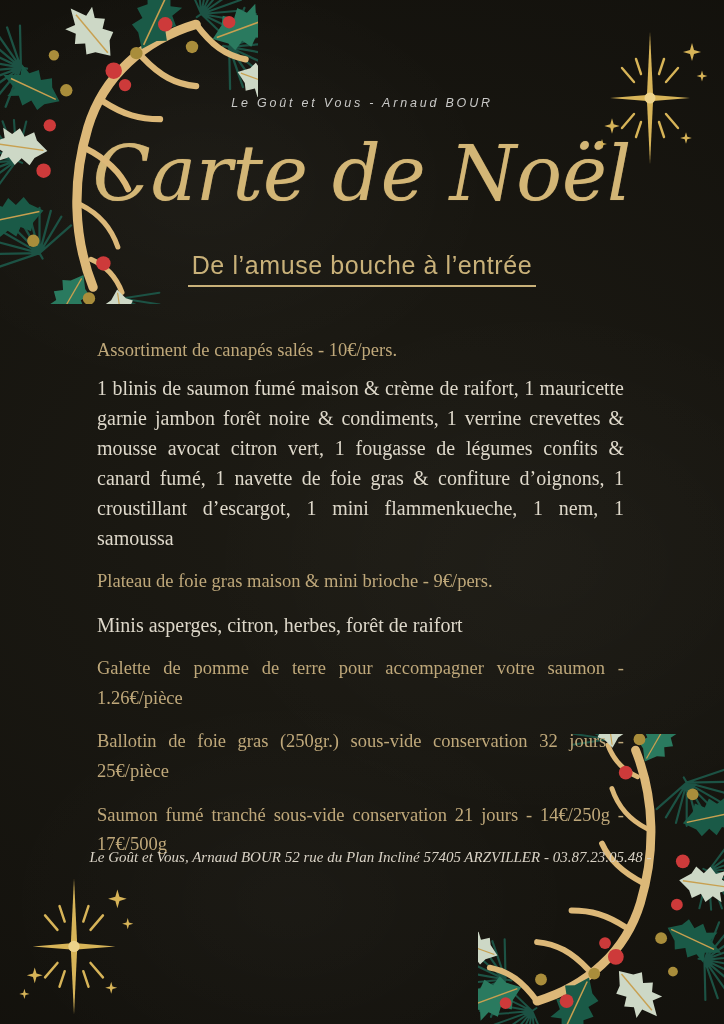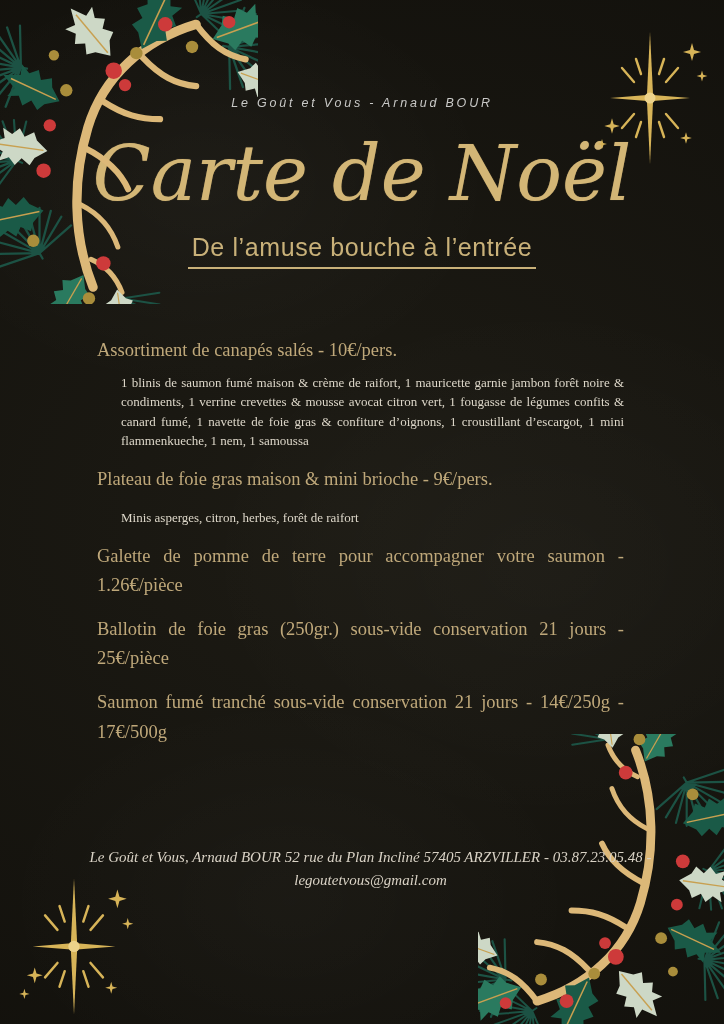--- a/index.html
+++ b/index.html
@@ -38,21 +38,21 @@
     margin: 20px 0 0 0;
     text-align: center;
     font-family: "DejaVu Serif", serif;
     font-style: italic;
     font-weight: normal;
     font-size: 76px;
     line-height: 1.15;
     color: #d3b676;
     text-shadow: 0 0 1px rgba(211,182,118,0.5);
   }
-  .heading-wrap { margin-top: 16px; text-align: center; }
+  .heading-wrap { margin-top: 34px; text-align: center; }
   .heading {
     display: inline-block;
     font-family: "Liberation Sans", sans-serif;
     font-size: 25px;
     letter-spacing: 0.6px;
     color: #c9b179;
     border-bottom: 2px solid #c9b179;
     padding: 0 4px 5px 4px;
   }
   .menu {
@@ -62,24 +62,23 @@
   }
   .item { margin-bottom: 14px; }
   .item-title {
     font-size: 18.5px;
     line-height: 1.6;
     color: #bfa87a;
     text-align: justify;
   }
   .item-desc {
     margin-top: 7px;
-    font-size: 13px;
+    font-size: 20px;
     line-height: 1.5;
     color: #ded8ca;
-    margin-left: 24px;
   }
   .item-desc.justify { text-align: justify; }
   .footer {
     position: absolute;
     left: 57px; right: 40px; top: 846px;
     text-align: center;
     font-style: italic;
     font-size: 15px;
     line-height: 1.55;
     color: #d9d2c5;
@@ -194,25 +193,24 @@
     <div class="item">
       <div class="item-title">Plateau de foie gras maison &amp; mini brioche - 9€/pers.</div>
     </div>
     <div class="item">
       <div class="item-desc">Minis asperges, citron, herbes, forêt de raifort</div>
     </div>
     <div class="item">
       <div class="item-title">Galette de pomme de terre pour accompagner votre saumon - 1.26€/pièce</div>
     </div>
     <div class="item">
-      <div class="item-title">Ballotin de foie gras (250gr.) sous-vide conservation 21 jours - 25€/pièce</div>
+      <div class="item-title">Ballotin de foie gras (250gr.) sous-vide conservation 32 jours - 25€/pièce</div>
     </div>
     <div class="item">
       <div class="item-title">Saumon fumé tranché sous-vide conservation 21 jours - 14€/250g - 17€/500g</div>
     </div>
   </div>
 
   <div class="footer">
     <div>Le Goût et Vous, Arnaud BOUR 52 rue du Plan Incliné 57405 ARZVILLER - 03.87.23.05.48 -</div>
-    <div>legoutetvous@gmail.com</div>
   </div>
 
 </div>
 
 </body></html>

